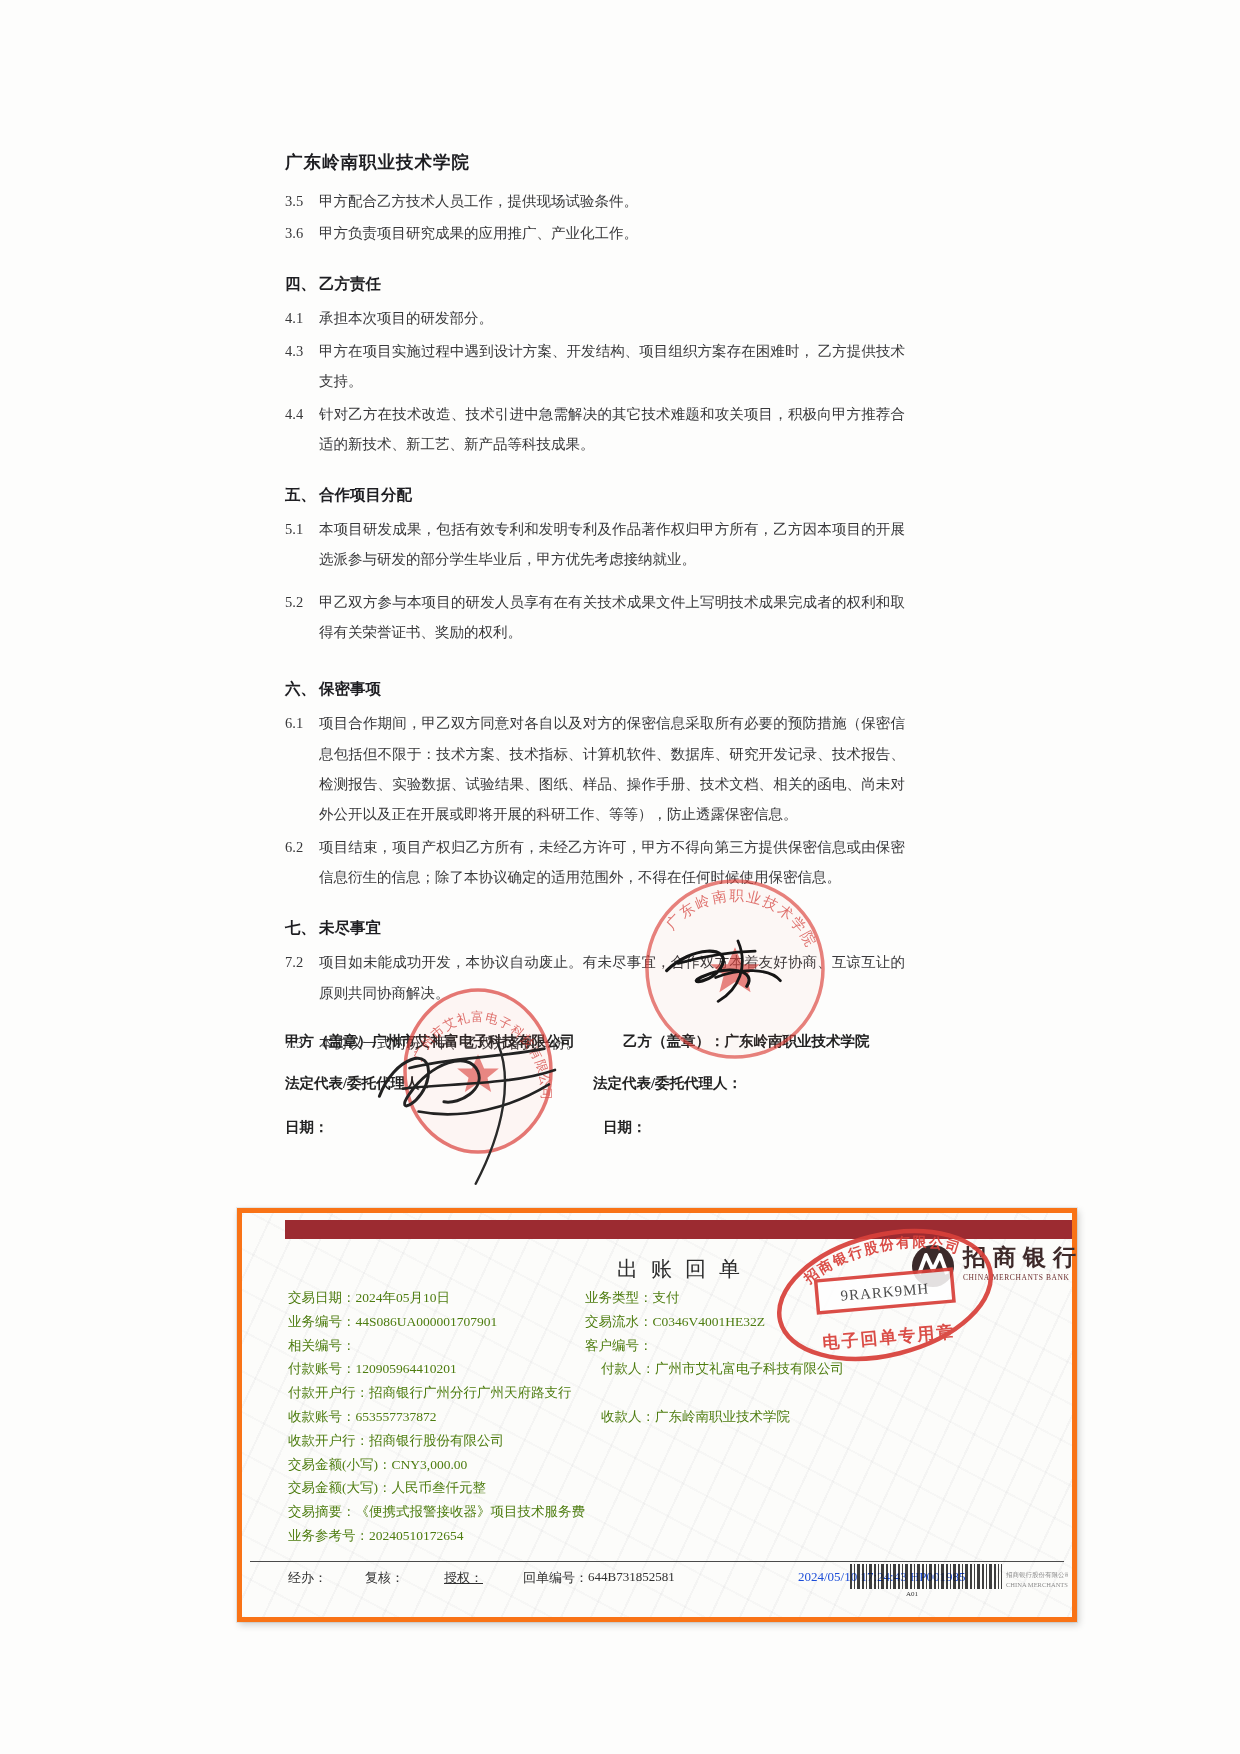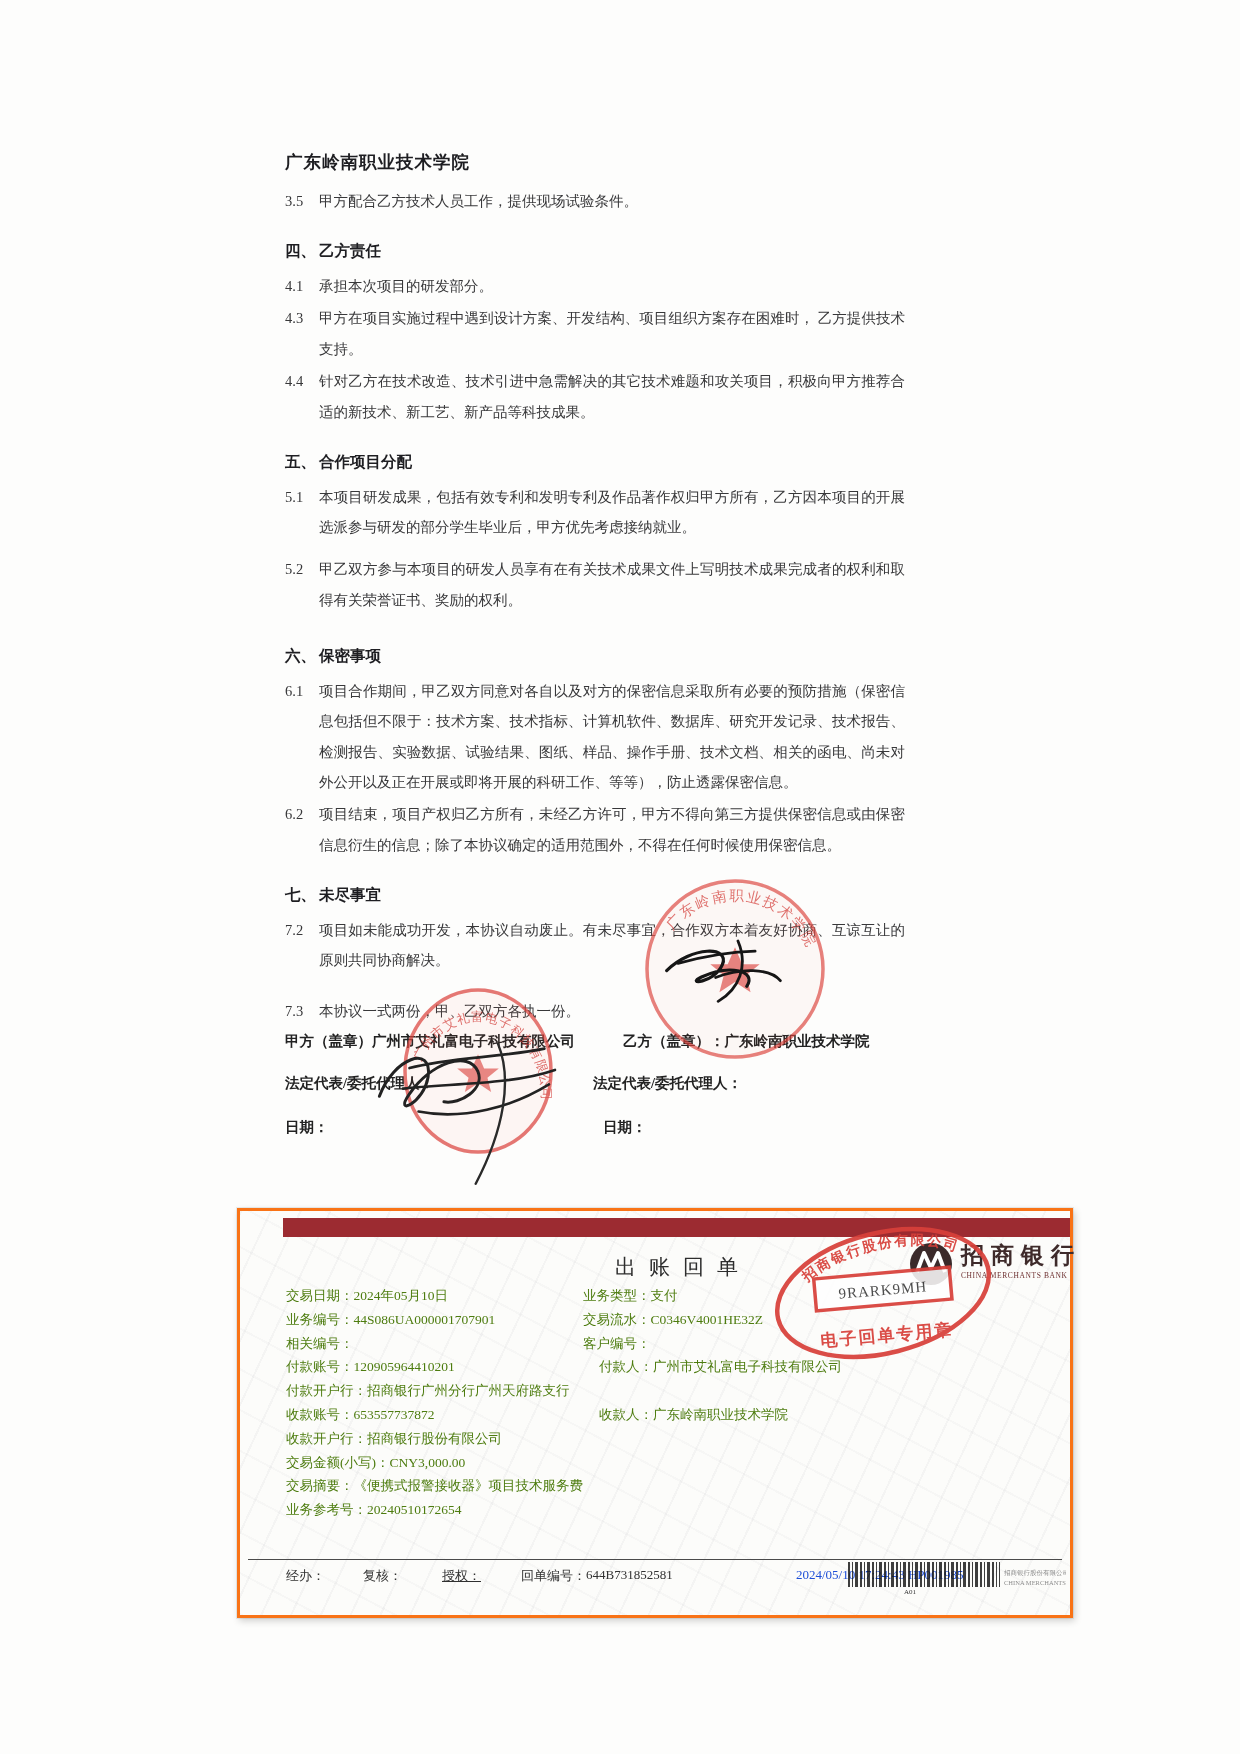--- a/index.html
+++ b/index.html
@@ -30,21 +30,21 @@
   .stamp{position:absolute;pointer-events:none;}
   .stamp-a{left:398px;top:983px;width:160px;height:175px;opacity:.88;}
   .stamp-b{left:638px;top:872px;width:195px;height:195px;opacity:.88;}
   .scrawl-a{left:352px;top:1012px;width:235px;height:180px;transform:rotate(-4deg);}
   .scrawl-b{left:645px;top:925px;width:150px;height:92px;transform:rotate(-6deg);}
   svg text{font-family:"Liberation Serif","DejaVu Serif",serif;}
 
   
   .receipt{
     position:absolute;left:237px;top:1208px;width:830px;height:404px;
-    background:#fcfcfa;border:3px solid #f97316;
+    background:#fcfcfa;border:5px solid #f97316;
     box-shadow:2px 3px 7px rgba(0,0,0,.18), 0 0 0 1px #ececea;
   }
   .receipt::before{ 
     content:"";position:absolute;inset:0;pointer-events:none;
     background:
       repeating-linear-gradient(115deg, rgba(110,110,125,.055) 0 2px, transparent 2px 27px),
       repeating-linear-gradient(28deg, rgba(110,110,125,.04) 0 2px, transparent 2px 36px);
   }
   .receipt-bar{position:absolute;left:43px;top:7px;right:0;height:19px;background:#9c2b31;}
   .receipt-title{position:absolute;left:300px;top:42px;width:260px;text-align:center;
@@ -74,20 +74,24 @@
 </head>
 <body>
 
 <div class="doc">
   <div class="doc-header">广东岭南职业技术学院</div>
 
   <div class="item">
     <span class="num">3.5</span>
     <span class="txt">甲方配合乙方技术人员工作，提供现场试验条件。</span>
   </div>
+  <div class="item">
+    <span class="num">3.6</span>
+    <span class="txt">甲方负责项目研究成果的应用推广、产业化工作。</span>
+  </div>
 
   <div class="heading gap-md">
     <span class="num">四、</span>
     <span class="txt">乙方责任</span>
   </div>
   <div class="item">
     <span class="num">4.1</span>
     <span class="txt">承担本次项目的研发部分。</span>
   </div>
   <div class="item">
@@ -241,20 +245,23 @@
       <div class="r-left"><span>收款账号：</span><span>653557737872</span></div>
       <div class="r-right indent"><span>收款人：</span><span>广东岭南职业技术学院</span></div>
     </div>
     <div class="r-row">
       <div class="r-left"><span>收款开户行：</span><span>招商银行股份有限公司</span></div>
     </div>
     <div class="r-row">
       <div class="r-left"><span>交易金额(小写)：</span><span>CNY3,000.00</span></div>
     </div>
     <div class="r-row">
+      <div class="r-left"><span>交易金额(大写)：</span><span>人民币叁仟元整</span></div>
+    </div>
+    <div class="r-row">
       <div class="r-left" style="width:auto;"><span>交易摘要：</span><span>《便携式报警接收器》项目技术服务费</span></div>
     </div>
     <div class="r-row">
       <div class="r-left"><span>业务参考号：</span><span>20240510172654</span></div>
     </div>
   </div>
 
   <div class="receipt-footer-line"></div>
   <div class="receipt-footer">
     <span class="f-op">经办：</span>

